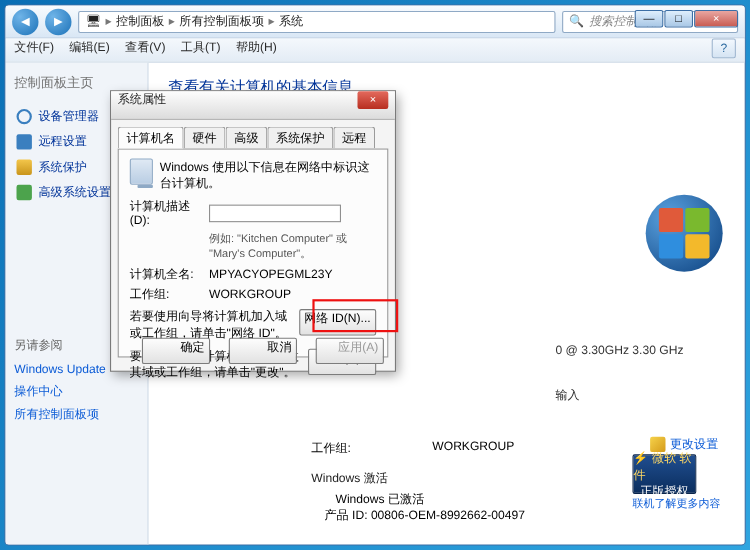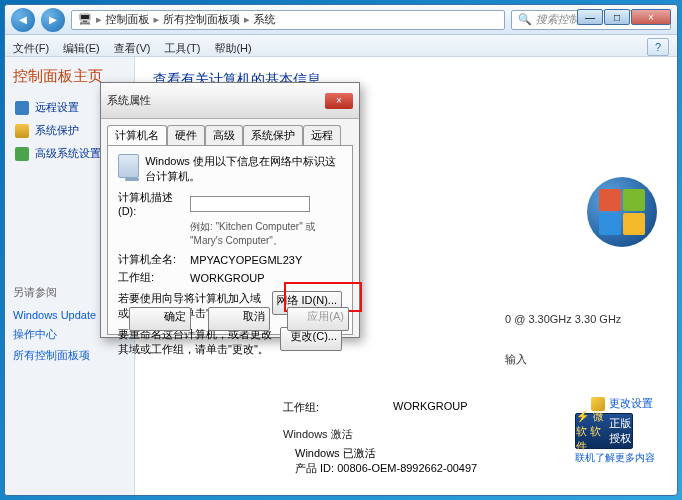--- a/index.html
+++ b/index.html
@@ -14,57 +14,57 @@
 
 .explorer{position:absolute;left:4px;top:4px;right:4px;bottom:4px;background:#fff;border:1px solid #3b6ea5;border-radius:4px;overflow:hidden;display:flex;flex-direction:column}
 .exp-nav{height:30px;background:linear-gradient(#f8fbfe,#d9e7f5);border-bottom:1px solid #b5c9de;display:flex;align-items:center;padding:0 6px;gap:6px}
 .navarrow{width:24px;height:24px;border-radius:50%;background:radial-gradient(circle at 30% 30%,#6fb4e8,#1c72b8);display:flex;align-items:center;justify-content:center;color:#fff;font-size:13px}
 .addr{flex:1;height:20px;background:#fff;border:1px solid #8fa9c5;border-radius:2px;display:flex;align-items:center;padding:0 6px;gap:4px}
 .addr span{color:#222}
 .addr .sep{color:#777}
 .searchbox{width:160px;height:20px;background:#fff;border:1px solid #8fa9c5;border-radius:2px;display:flex;align-items:center;padding:0 6px;color:#888;font-style:italic}
 .searchbox .sicon{margin-right:4px;color:#5a8cc0;font-style:normal}
 
-.exp-menu{height:22px;background:linear-gradient(#f4f8fc,#e3ecf5);border-bottom:1px solid #c9d6e4;display:flex;align-items:flex-end;padding:0 8px;gap:14px;color:#2b2b2b}
+.exp-menu{height:22px;background:linear-gradient(#f4f8fc,#e3ecf5);border-bottom:1px solid #c9d6e4;display:flex;align-items:flex-start;padding:0 8px;gap:14px;color:#2b2b2b}
 .exp-menu .help{margin-left:auto;width:22px;height:18px;border:1px solid #9fb6d0;background:linear-gradient(#f2f8fe,#d5e4f3);display:flex;align-items:center;justify-content:center;color:#2c6aa0;border-radius:2px}
 
 .exp-body{flex:1;display:flex}
 .sidebar{width:130px;background:#f0f4f9;border-right:1px solid #d3dde8;padding:10px 8px}
-.sidebar .hdr{color:#c2410c;font-size:15px;margin-bottom:10px}
+.sidebar .hdr{color:#737373;font-size:12px;margin-bottom:10px}
 .sidebar .item{display:flex;align-items:center;gap:6px;padding:4px 2px;color:#003399;cursor:pointer}
 .sidebar .item .ico{width:14px;height:14px;display:inline-block}
 .sidebar .alsogroup{margin-top:120px;color:#666}
 .sidebar .alsogroup .label{margin-bottom:6px}
 .sidebar .alsogroup .lnk{color:#0b5bd6;padding:3px 0;cursor:pointer}
 
 .content{flex:1;padding:14px 18px;position:relative;overflow:hidden}
 .content-title{color:#003399;font-size:14px;margin-bottom:8px}
 .winlogo{position:absolute;right:20px;top:120px;width:70px;height:70px}
 .winlogo .orb{width:70px;height:70px;border-radius:50%;background:radial-gradient(circle at 30% 30%,#5aa2e0,#0a3e7c);display:grid;grid-template:1fr 1fr/1fr 1fr;gap:2px;padding:12px}
 .winlogo .p{border-radius:2px}
 .winlogo .r{background:#e05a3a}.winlogo .g{background:#7ab92e}.winlogo .b{background:#2f8ede}.winlogo .y{background:#f3b92b}
 .changeset{position:absolute;right:24px;bottom:84px;color:#0b5bd6;display:flex;align-items:center;gap:4px;cursor:pointer}
 .changeset .shield{width:14px;height:14px;background:linear-gradient(135deg,#f6d24a,#d49a1a);border-radius:2px}
 
 .ga-badge{position:absolute;right:22px;bottom:30px}
-.ga-badge .tile{width:58px;height:36px;background:linear-gradient(#204e90,#0b2e5e);border:1px solid #0a254c;border-radius:2px;color:#fff;font-size:9px;display:flex;align-items:center;justify-content:center}
+.ga-badge .tile{width:58px;height:36px;background:linear-gradient(#204e90,#0b2e5e);border:1px solid #0a254c;border-radius:2px;color:#fff;font-size:9px;display:flex;flex-direction:column;align-items:center;justify-content:center}
 .ga-badge .tile .toprow{color:#ffd863}
 .ga-badge .lk{color:#0b5bd6;font-size:10px;margin-top:2px;text-align:right;cursor:pointer}
 
 .cpuinfo{position:absolute;left:370px;top:256px;color:#333}
 .inmethod{position:absolute;left:370px;top:295px;color:#333}
 .lower{position:absolute;left:148px;top:340px}
 .lower .row{display:flex;margin:3px 0}
 .lower .row .l{width:110px}
 .activ{margin-top:12px}
 .activ .hdr{color:#222;margin-bottom:4px}
 
 
 .dialog{position:absolute;left:100px;top:82px;width:260px;height:256px;background:#f4f4f4;border:1px solid #7a7a7a;box-shadow:3px 4px 10px rgba(0,0,0,.35)}
-.dlg-titlebar{height:36px;background:linear-gradient(#fdfdfd,#dcdcdc);border-bottom:1px solid #b0b0b0;display:flex;align-items:center;padding:0 6px}
+.dlg-titlebar{height:26px;background:linear-gradient(#fdfdfd,#dcdcdc);border-bottom:1px solid #b0b0b0;display:flex;padding:0 6px}
 .dlg-titlebar .t{flex:1;color:#222}
 .dlg-titlebar .x{width:28px;height:16px;background:linear-gradient(#e36a5d,#b82e20);color:#fff;display:flex;align-items:center;justify-content:center;border-radius:2px;cursor:pointer;font-size:10px}
 
 .tabstrip{display:flex;padding:6px 6px 0;gap:0}
 .tabstrip .tab{border:1px solid #9a9a9a;border-bottom:none;background:#f0f0f0;padding:2px 7px;border-radius:3px 3px 0 0;cursor:pointer;font-size:11px}
 .tabstrip .tab.active{background:#fcfcfc;position:relative;z-index:2}
 
 .tabpane{margin:0 6px 6px;border:1px solid #9a9a9a;background:#fcfcfc;height:190px;padding:8px 10px;position:relative}
 .tabpane .note{display:flex;gap:6px;margin-bottom:6px}
 .tabpane .pcicon{width:26px;height:24px;background:linear-gradient(#dfe9f4,#b9cde3);border:1px solid #8ea9c5;border-radius:2px;position:relative}
@@ -122,20 +122,24 @@
       <span>查看(V)</span>
       <span>工具(T)</span>
       <span>帮助(H)</span>
       <div class="help">?</div>
     </div>
 
     <div class="exp-body">
       <div class="sidebar">
         <div class="hdr">控制面板主页</div>
         <div class="item">
+          <span class="ico ico-gear"></span>
+          <span>设备管理器</span>
+        </div>
+        <div class="item">
           <span class="ico ico-remote"></span>
           <span>远程设置</span>
         </div>
         <div class="item">
           <span class="ico ico-shield"></span>
           <span>系统保护</span>
         </div>
         <div class="item">
           <span class="ico ico-adv"></span>
           <span>高级系统设置</span>
@@ -169,21 +173,21 @@
           <span>更改设置</span>
         </div>
 
         <div class="lower">
           <div class="row">
               <div class="l">工作组:</div>
               <div>WORKGROUP</div>
             </div>
           <div class="activ">
             <div class="hdr">Windows 激活</div>
-            <div style="margin-left:12px">Windows 已激活</div>
+            <div style="margin-left:22px">Windows 已激活</div>
             <div style="margin-left:12px">产品 ID: 00806-OEM-8992662-00497</div>
           </div>
         </div>
 
         <div class="ga-badge">
           <div class="tile">
             <div class="toprow">⚡ 微软 软件</div>
             <div>正版授权</div>
           </div>
           <div class="lk">联机了解更多内容</div>

